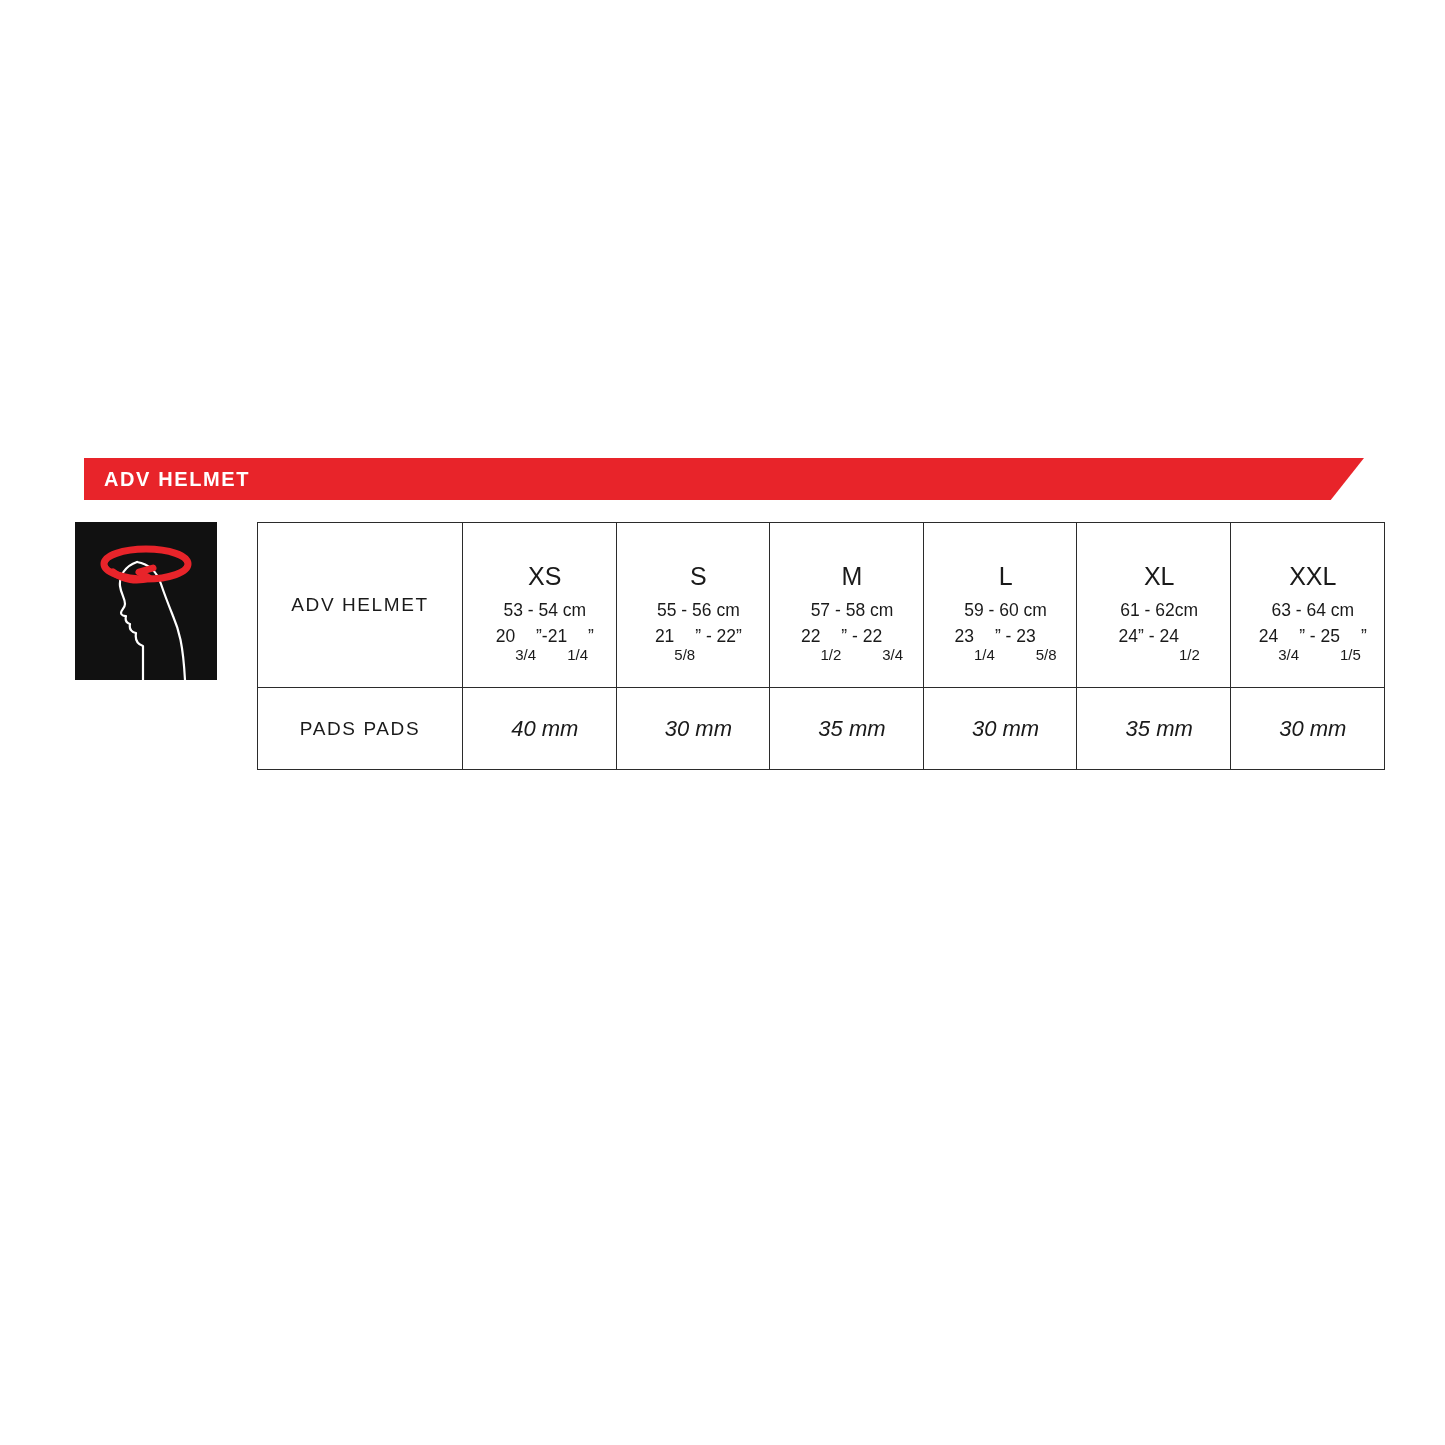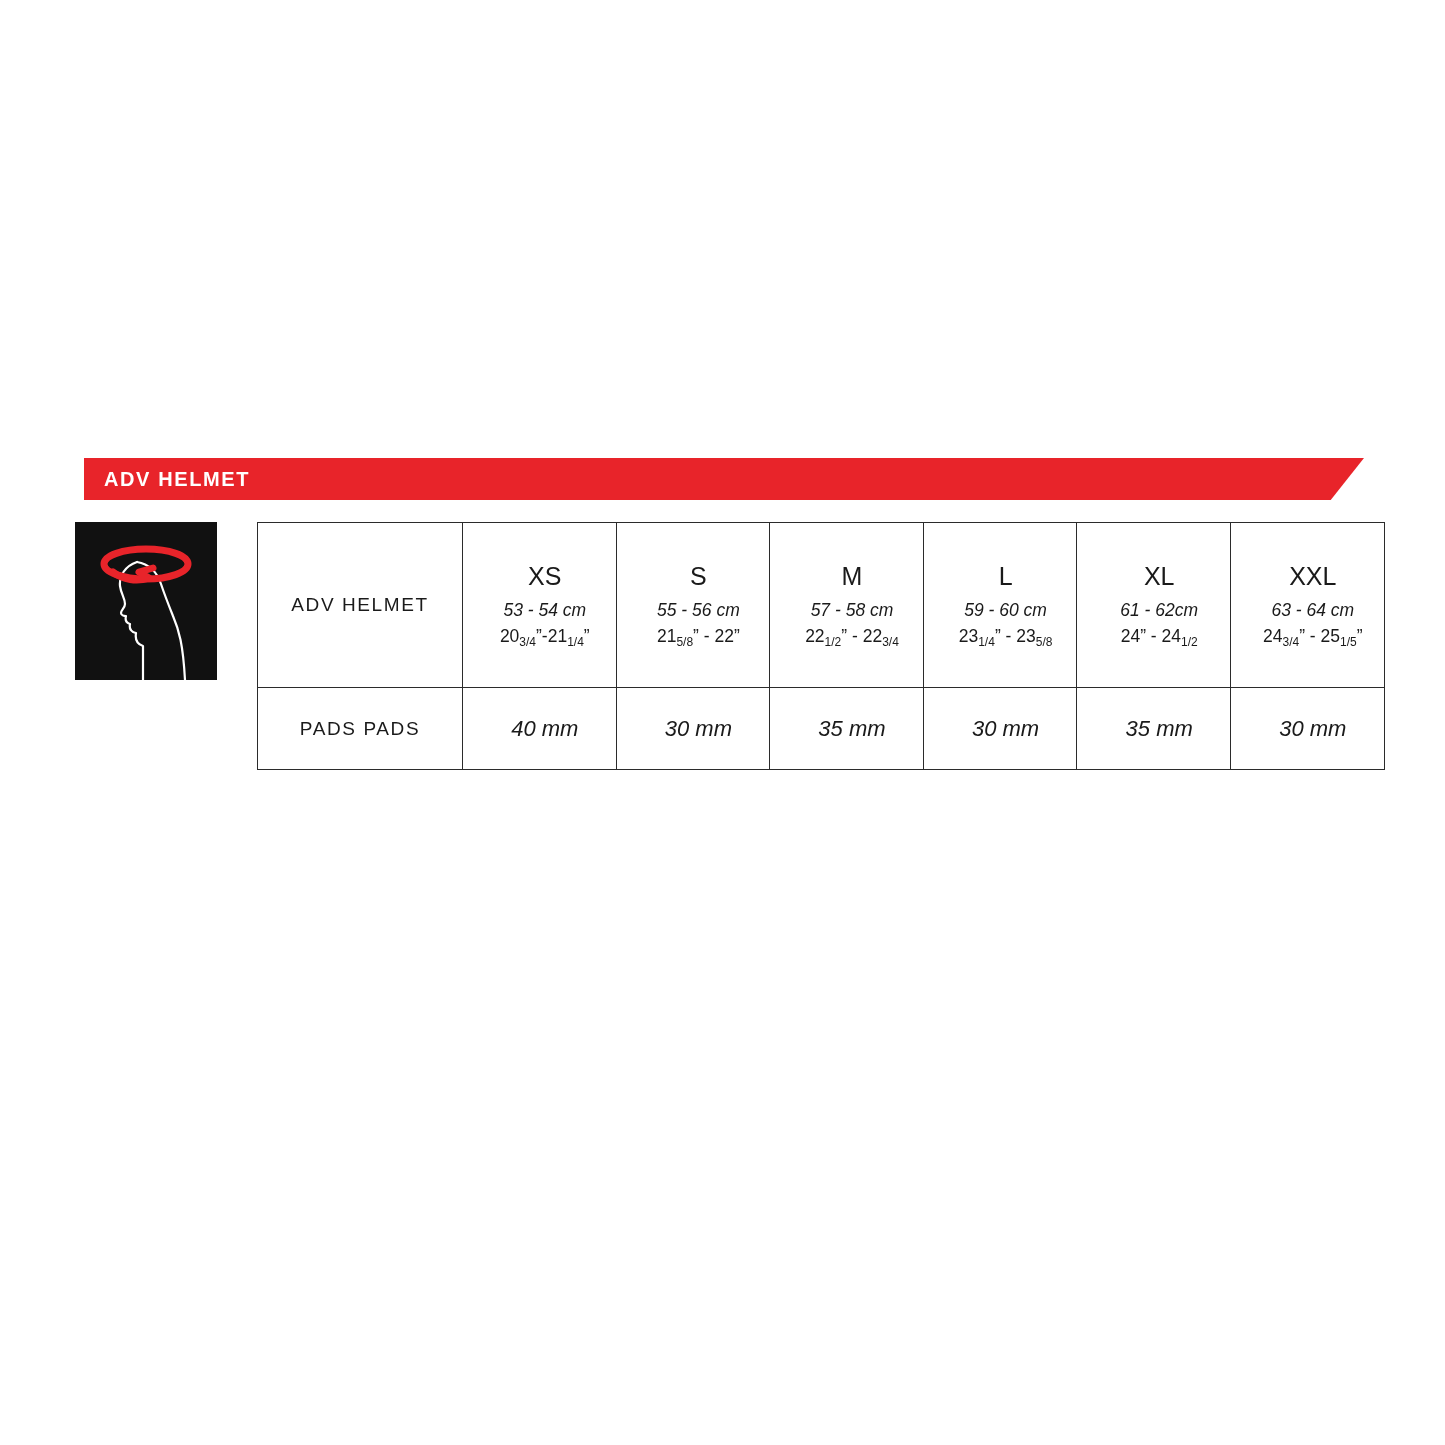--- a/index.html
+++ b/index.html
@@ -106,32 +106,31 @@
   tr.body-row td { height: 79px; }
 
   .size-name {
     font-size: 25px;
     line-height: 1.35;
     margin-bottom: 3px;
   }
   .size-cm {
     font-size: 17.5px;
     line-height: 1.5;
-    font-style: italic;
   }
   .size-in {
     font-size: 17.5px;
     line-height: 1.5;
     white-space: nowrap;
   }
   .frac {
-    font-size: 12px;
+    font-size: 15px;
     vertical-align: baseline;
     position: relative;
-    top: 4px;
+    top: 18px;
     letter-spacing: 0;
     margin-top: 41px;
   }
   .cell-letter {
     font-size: 24px;
   }
   .cell-mm {
     font-size: 21px;
     font-style: italic;
   }

